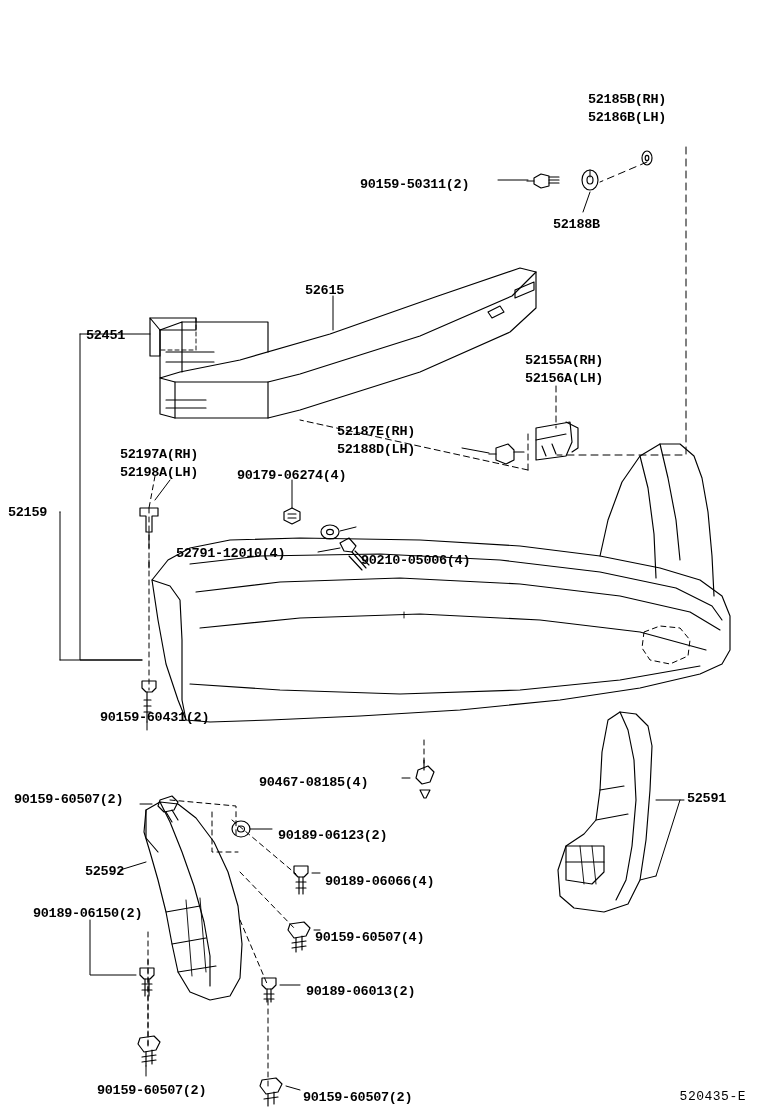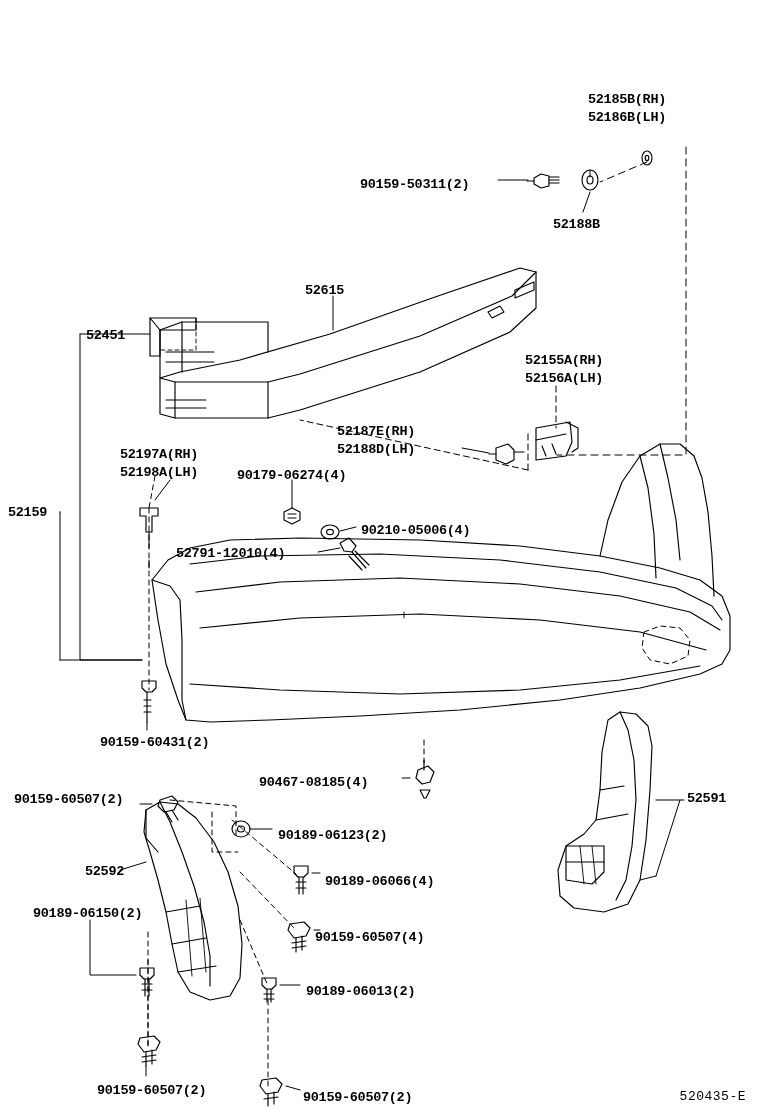--- a/index.html
+++ b/index.html
@@ -248,23 +248,23 @@
   <div class="lbl" style="left:305px; top:283px;">52615</div>
   <div class="lbl" style="left:86px; top:328px;">52451</div>
   <div class="lbl" style="left:525px; top:353px;">52155A(RH)</div>
   <div class="lbl" style="left:525px; top:371px;">52156A(LH)</div>
   <div class="lbl" style="left:337px; top:424px;">52187E(RH)</div>
   <div class="lbl" style="left:337px; top:442px;">52188D(LH)</div>
   <div class="lbl" style="left:120px; top:447px;">52197A(RH)</div>
   <div class="lbl" style="left:120px; top:465px;">52198A(LH)</div>
   <div class="lbl" style="left:237px; top:468px;">90179-06274(4)</div>
   <div class="lbl" style="left:8px; top:505px;">52159</div>
-  <div class="lbl" style="left:361px; top:523px;">90210-05006(4)</div>
+  <div class="lbl" style="left:361px; top:553px;">90210-05006(4)</div>
   <div class="lbl" style="left:176px; top:546px;">52791-12010(4)</div>
-  <div class="lbl" style="left:100px; top:735px;">90159-60431(2)</div>
+  <div class="lbl" style="left:100px; top:710px;">90159-60431(2)</div>
   <div class="lbl" style="left:259px; top:775px;">90467-08185(4)</div>
   <div class="lbl" style="left:14px; top:792px;">90159-60507(2)</div>
   <div class="lbl" style="left:687px; top:791px;">52591</div>
   <div class="lbl" style="left:278px; top:828px;">90189-06123(2)</div>
   <div class="lbl" style="left:85px; top:864px;">52592</div>
   <div class="lbl" style="left:325px; top:874px;">90189-06066(4)</div>
   <div class="lbl" style="left:33px; top:906px;text-align:right;">90189-06150(2)</div>
   <div class="lbl" style="left:315px; top:930px;">90159-60507(4)</div>
   <div class="lbl" style="left:306px; top:984px;">90189-06013(2)</div>
   <div class="lbl" style="left:97px; top:1083px;">90159-60507(2)</div>

